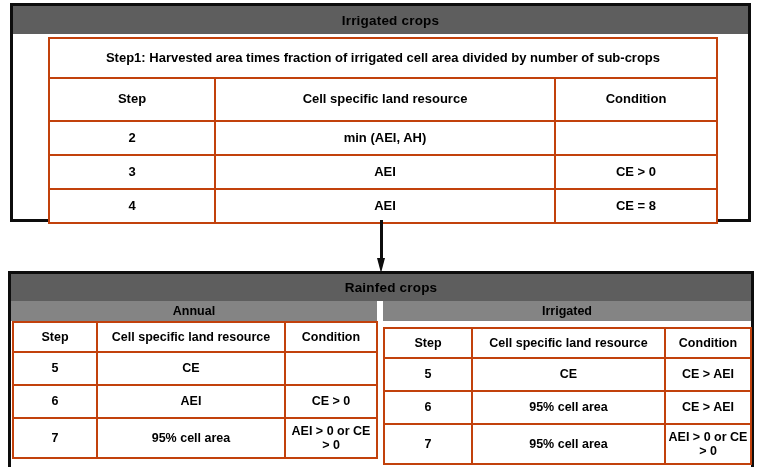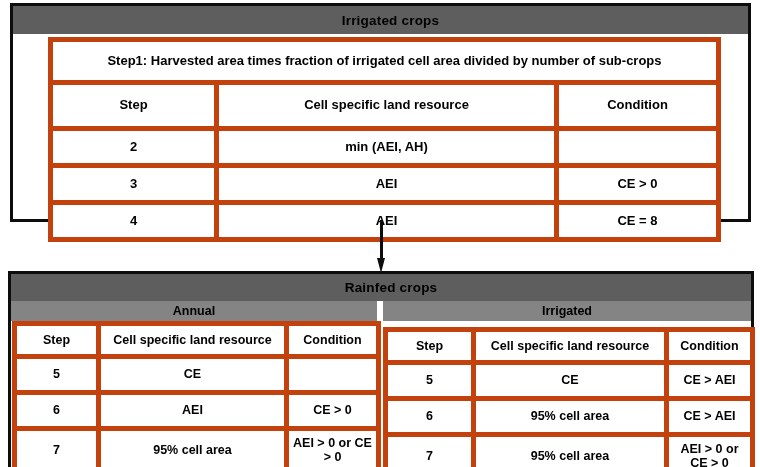--- a/index.html
+++ b/index.html
@@ -48,21 +48,21 @@
     font-size: 13.5px;
   }
 
   
   table.grid {
     border-collapse: collapse;
     table-layout: fixed;
     background: #ffffff;
   }
   table.grid td {
-    border: 5px solid #c2410c;
+    border: 2px solid #c2410c;
     text-align: center;
     vertical-align: middle;
     font-weight: bold;
     color: #000000;
     padding: 0 2px;
     line-height: 1.15;
   }
 
   
   #irrigated-box {

